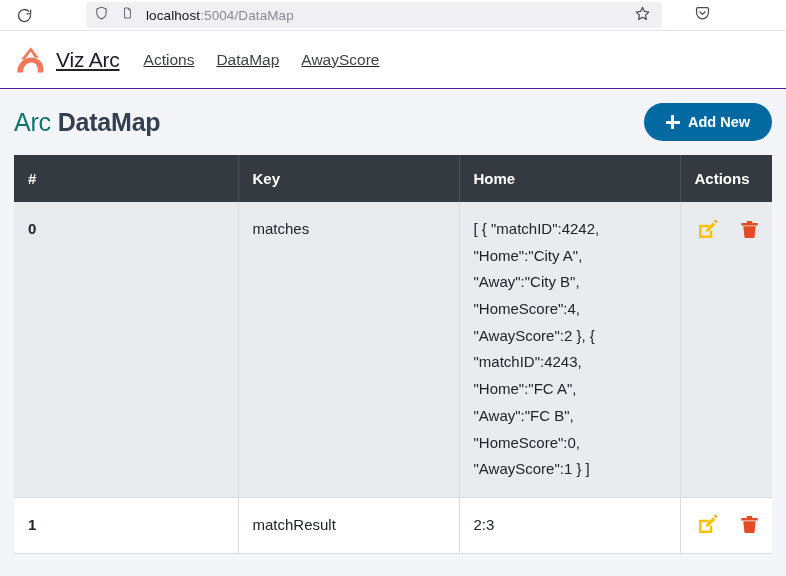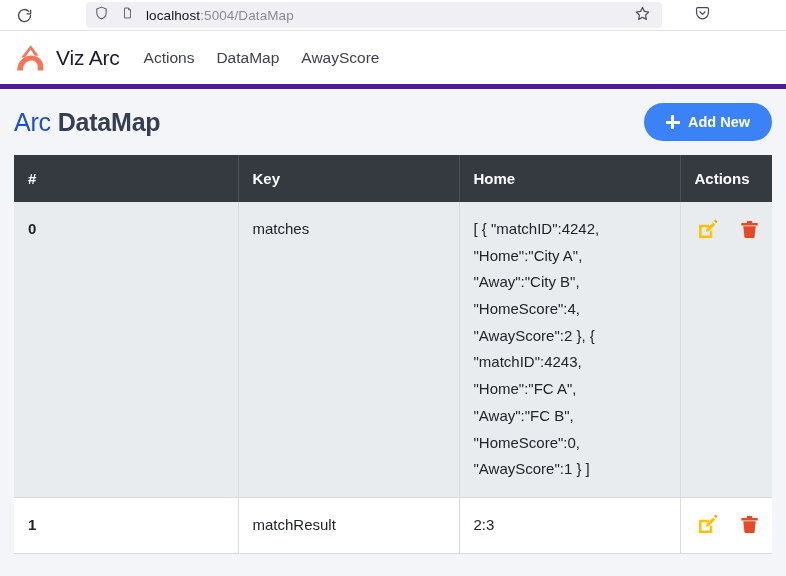--- a/index.html
+++ b/index.html
@@ -83,21 +83,22 @@
     cursor: pointer;
   }
 
   
   .app-nav {
     height: 58px;
     background: #ffffff;
     display: flex;
     align-items: center;
     padding: 0 14px;
-    border-bottom: 5px solid #4c1d95;
+    border-bottom: 1px solid #4c1d95;
+    text-decoration: underline;
   }
 
   .brand {
     display: flex;
     align-items: center;
     gap: 8px;
     margin-right: 24px;
   }
 
   .brand-logo { width: 34px; height: 30px; display: block; }
@@ -131,25 +132,25 @@
     justify-content: space-between;
     padding: 0 14px;
   }
 
   .page-title {
     font-size: 25px;
     color: #3c4757;
     letter-spacing: -0.2px;
     white-space: nowrap;
   }
-  .page-title .t-light { font-weight: 400; color: #1d4ed8; }
+  .page-title .t-light { font-weight: 400; color: #0f766e; }
   .page-title .t-bold  { font-weight: 700; color: #343f4f; }
 
   .add-new-btn {
-    background: #3b82f6;
+    background: #0369a1;
     color: #ffffff;
     border: none;
     border-radius: 20px;
     height: 38px;
     padding: 0 22px;
     font-size: 14.5px;
     font-weight: 700;
     font-family: "Liberation Sans", sans-serif;
     display: flex;
     align-items: center;

